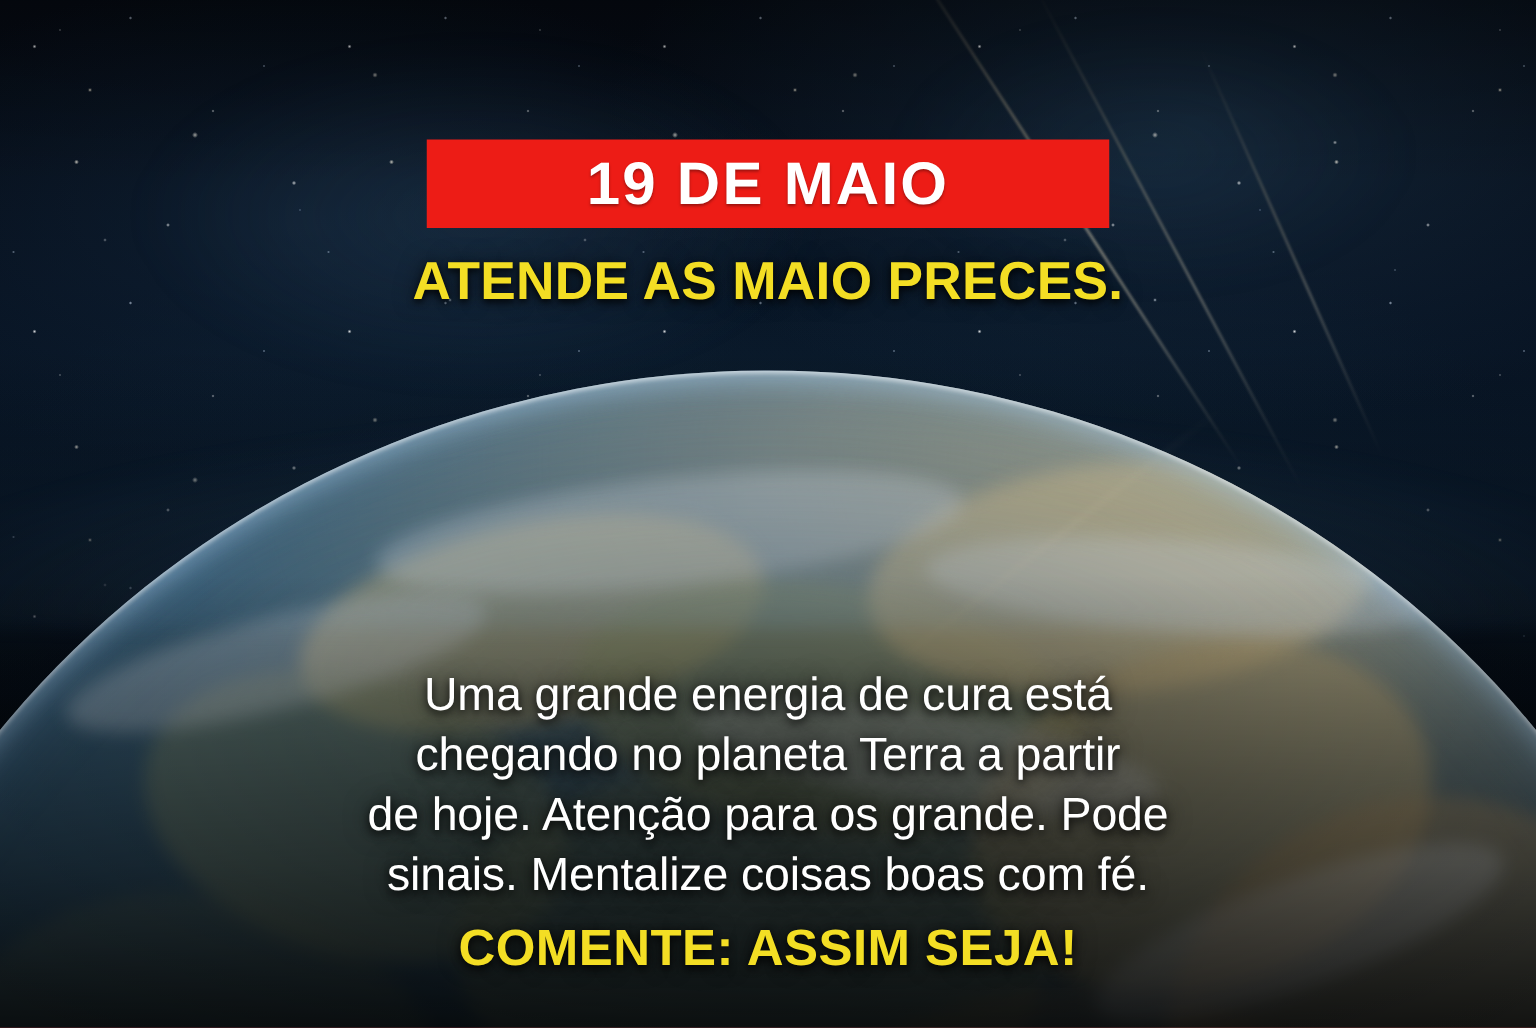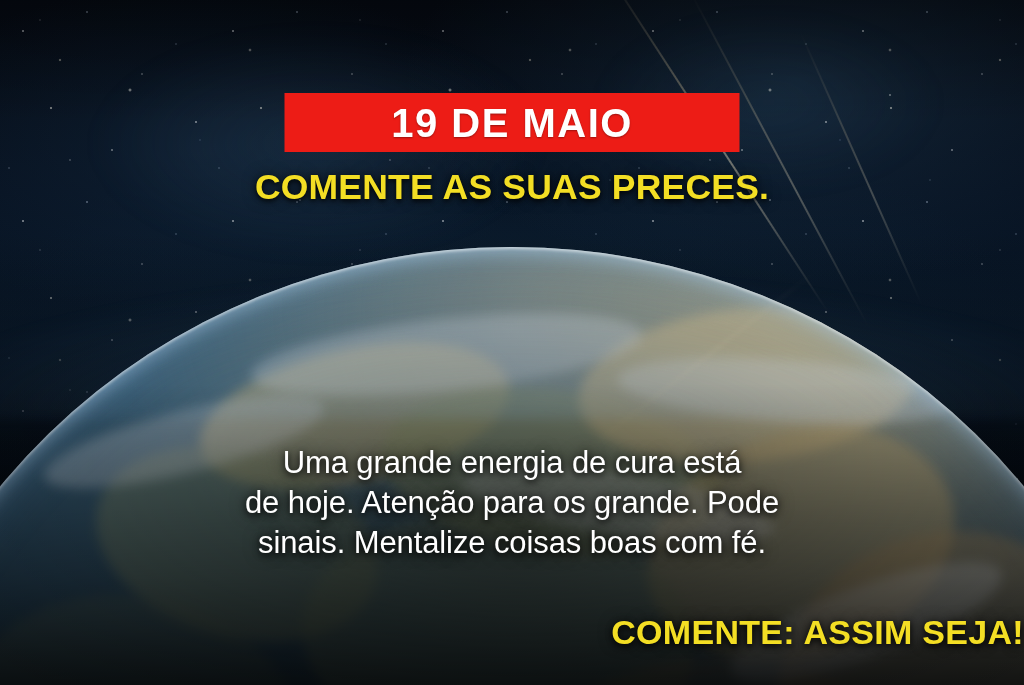--- a/index.html
+++ b/index.html
@@ -240,25 +240,26 @@
 
   <div class="vignette"></div>
 
   <div class="content">
 
     <div class="date-banner" style="background: rgb(237, 28, 22);">
       <span class="date-text" style="color: rgb(255, 255, 255);">19 DE MAIO</span>
     </div>
 
     <div class="headline" style="color: rgb(243, 222, 36);">
-      <span class="hl">COMENTE AS SUAS PRECES.</span>
+      <span class="hl">ATENDE AS MAIO PRECES.</span>
     </div>
 
     <div class="body-copy" style="color: rgb(255, 255, 255);">
       <span class="bl">Uma grande energia de cura está</span>
+      <span class="bl">chegando no planeta Terra a partir</span>
       <span class="bl">de hoje. Atenção para os grande. Pode</span>
       <span class="bl">sinais. Mentalize coisas boas com fé.</span>
     </div>
 
-    <div class="cta" style="color: rgb(243, 222, 36); text-align: right;">COMENTE: ASSIM SEJA!</div>
+    <div class="cta" style="color: rgb(243, 222, 36);">COMENTE: ASSIM SEJA!</div>
 
   </div>
 </div>
 
 </body></html>

